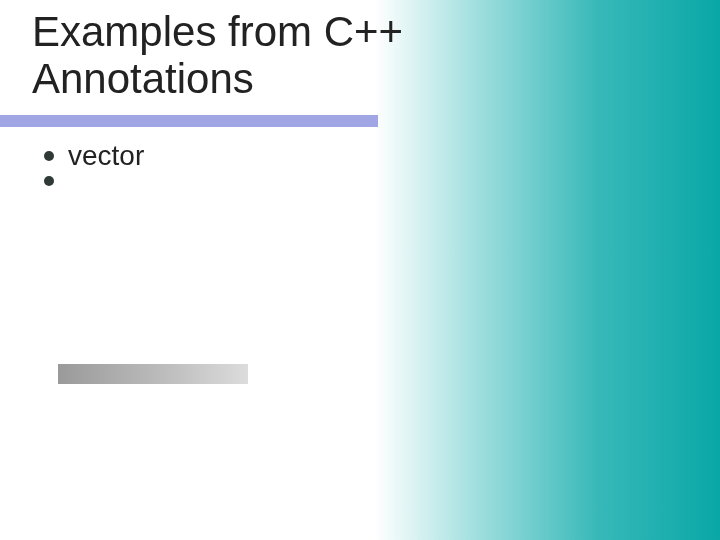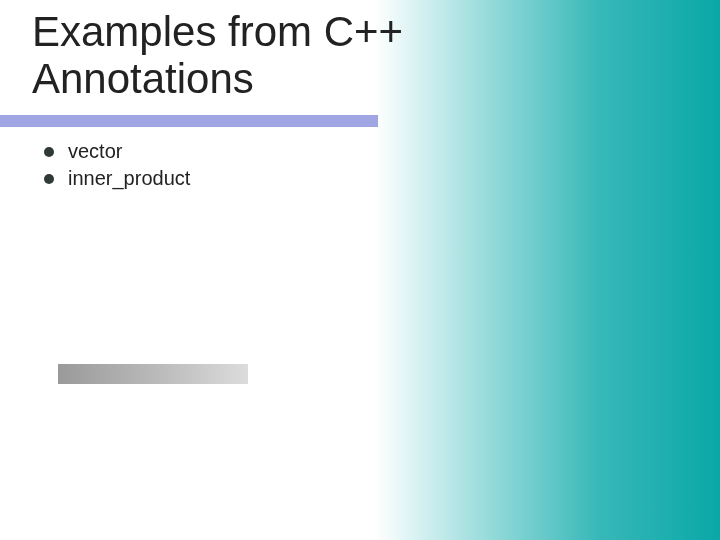--- a/index.html
+++ b/index.html
@@ -63,21 +63,21 @@
   }
   .dot {
     width: 10px;
     height: 10px;
     background: #2f3a36;
     border-radius: 50%;
     margin-right: 14px;
     flex-shrink: 0;
   }
   .bullet-text {
-    font-size: 20px;
+    font-size: 28px;
     color: #222;
   }
   
   .bottom-bar {
     position: absolute;
     left: 58px;
     bottom: 0;
     width: 190px;
     height: 20px;
     background: linear-gradient(to right, #9a9a9a 0%, #bcbcbc 55%, #dcdcdc 100%);
@@ -94,18 +94,17 @@
 
   <div class="underline-bar"></div>
 
   <div class="bullets">
     <div class="bullet-row">
       <span class="dot"></span>
       <span class="bullet-text">vector</span>
     </div>
     <div class="bullet-row">
       <span class="dot"></span>
-      <span class="bullet-text">inner_product</span>
     </div>
   </div>
 
   <div class="bottom-bar"></div>
 </div>
 
 </body></html>

